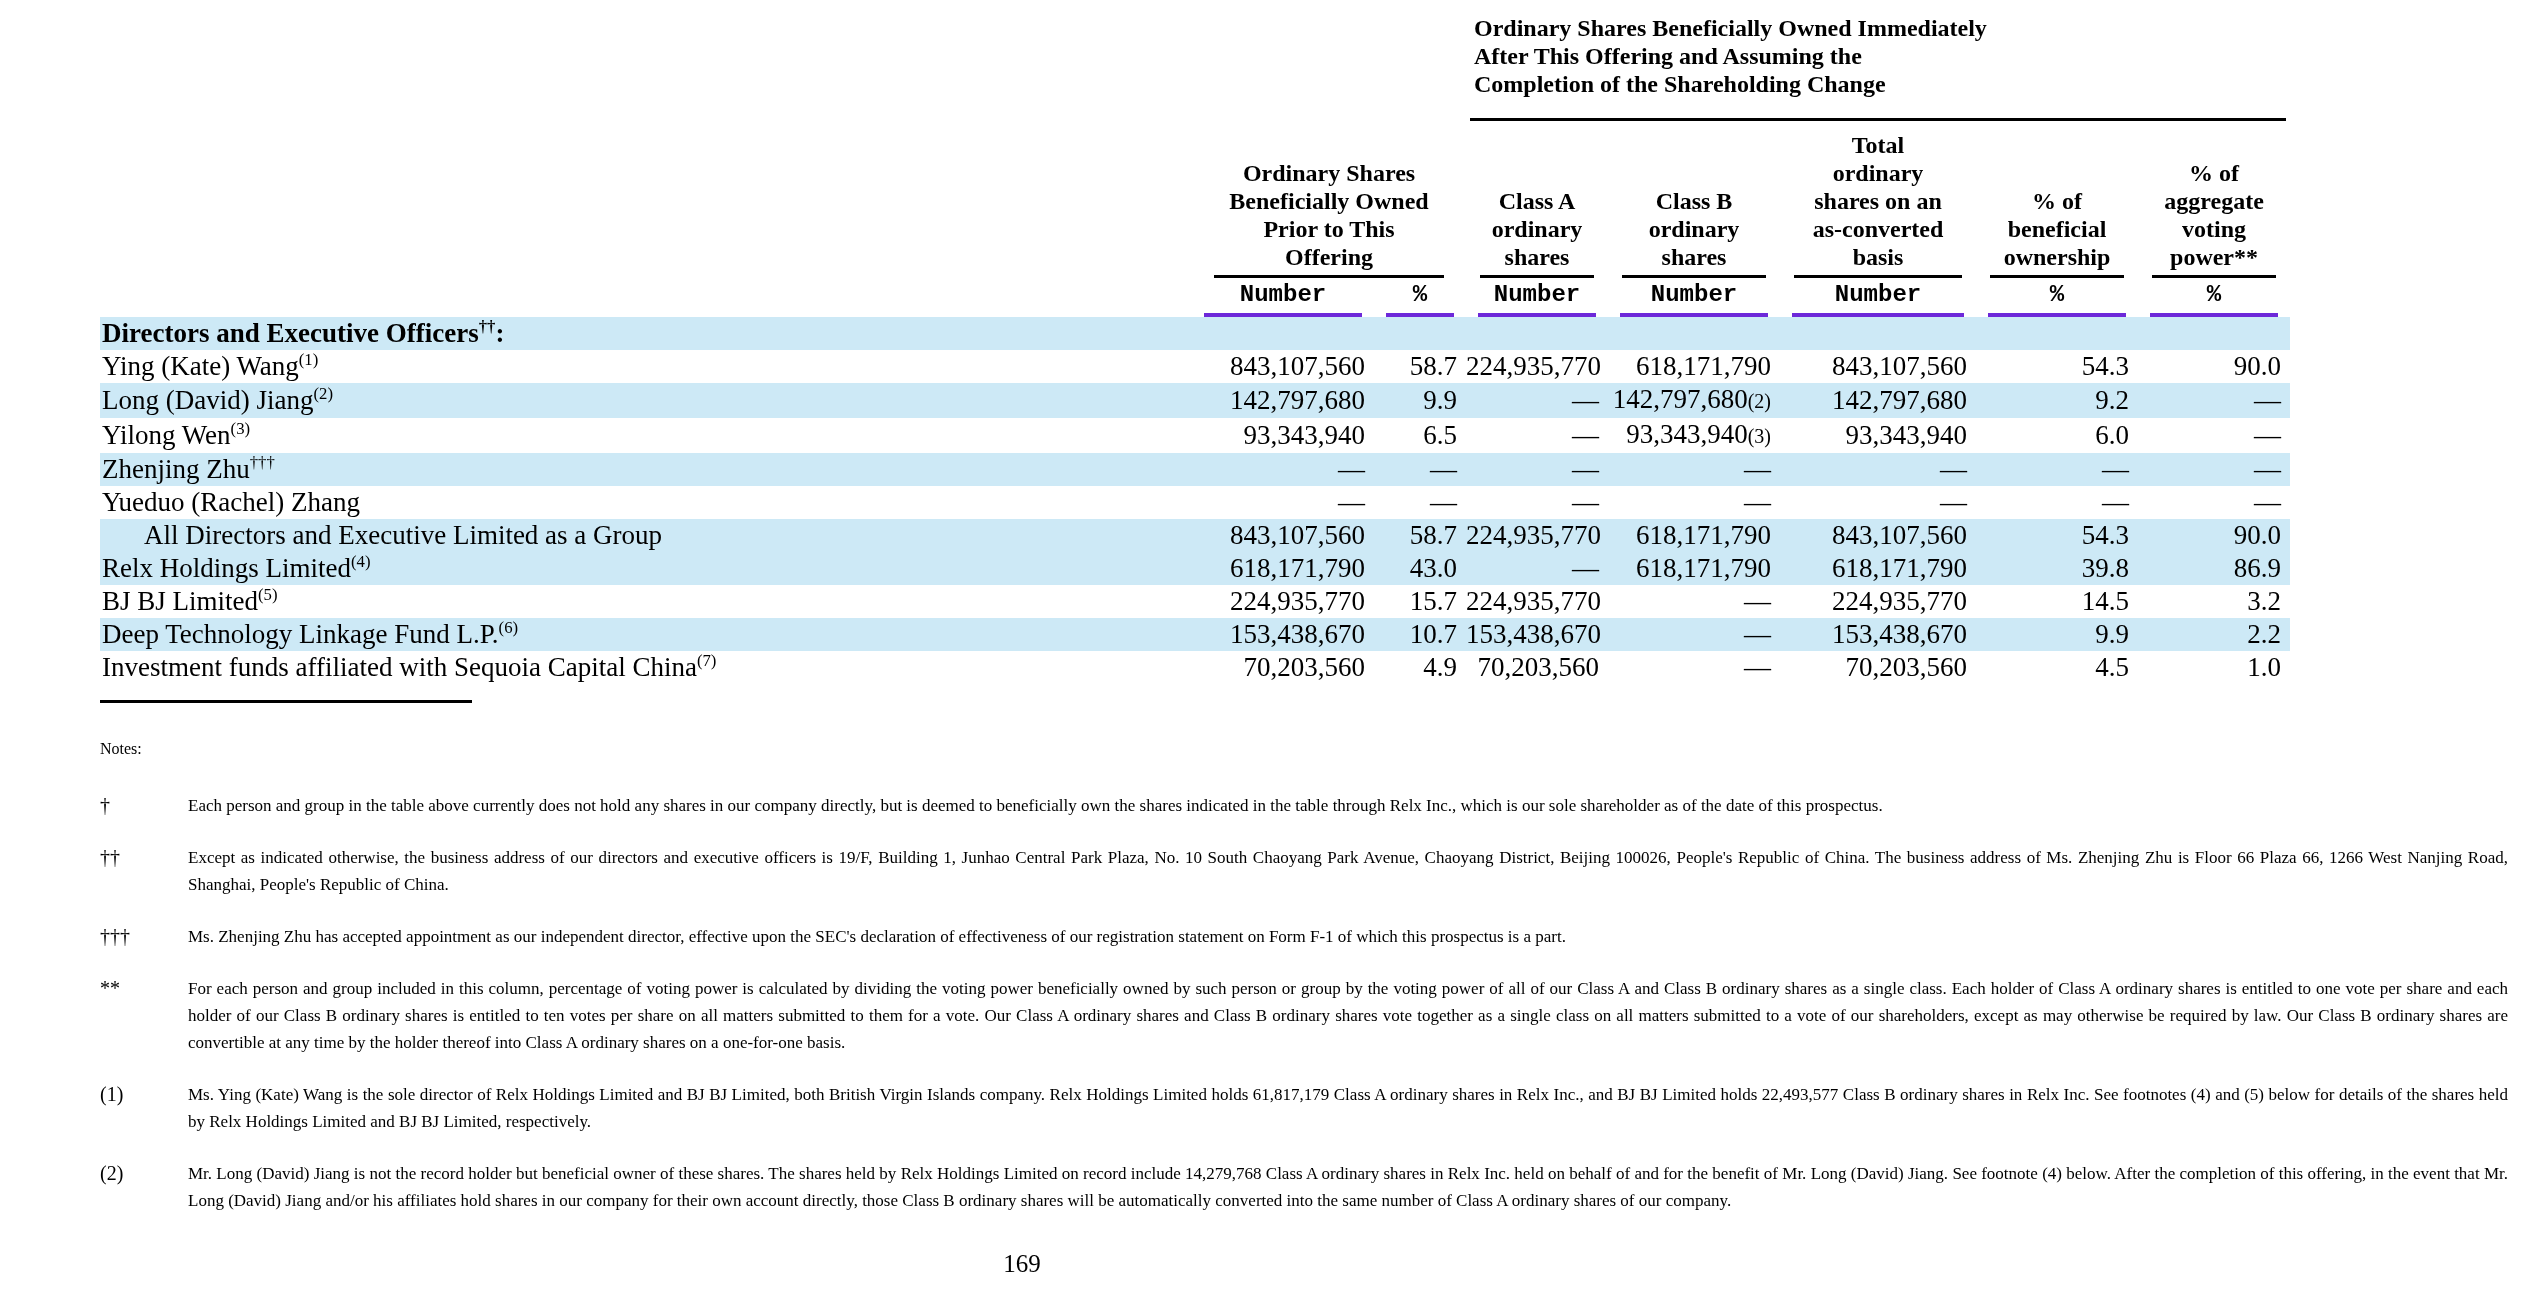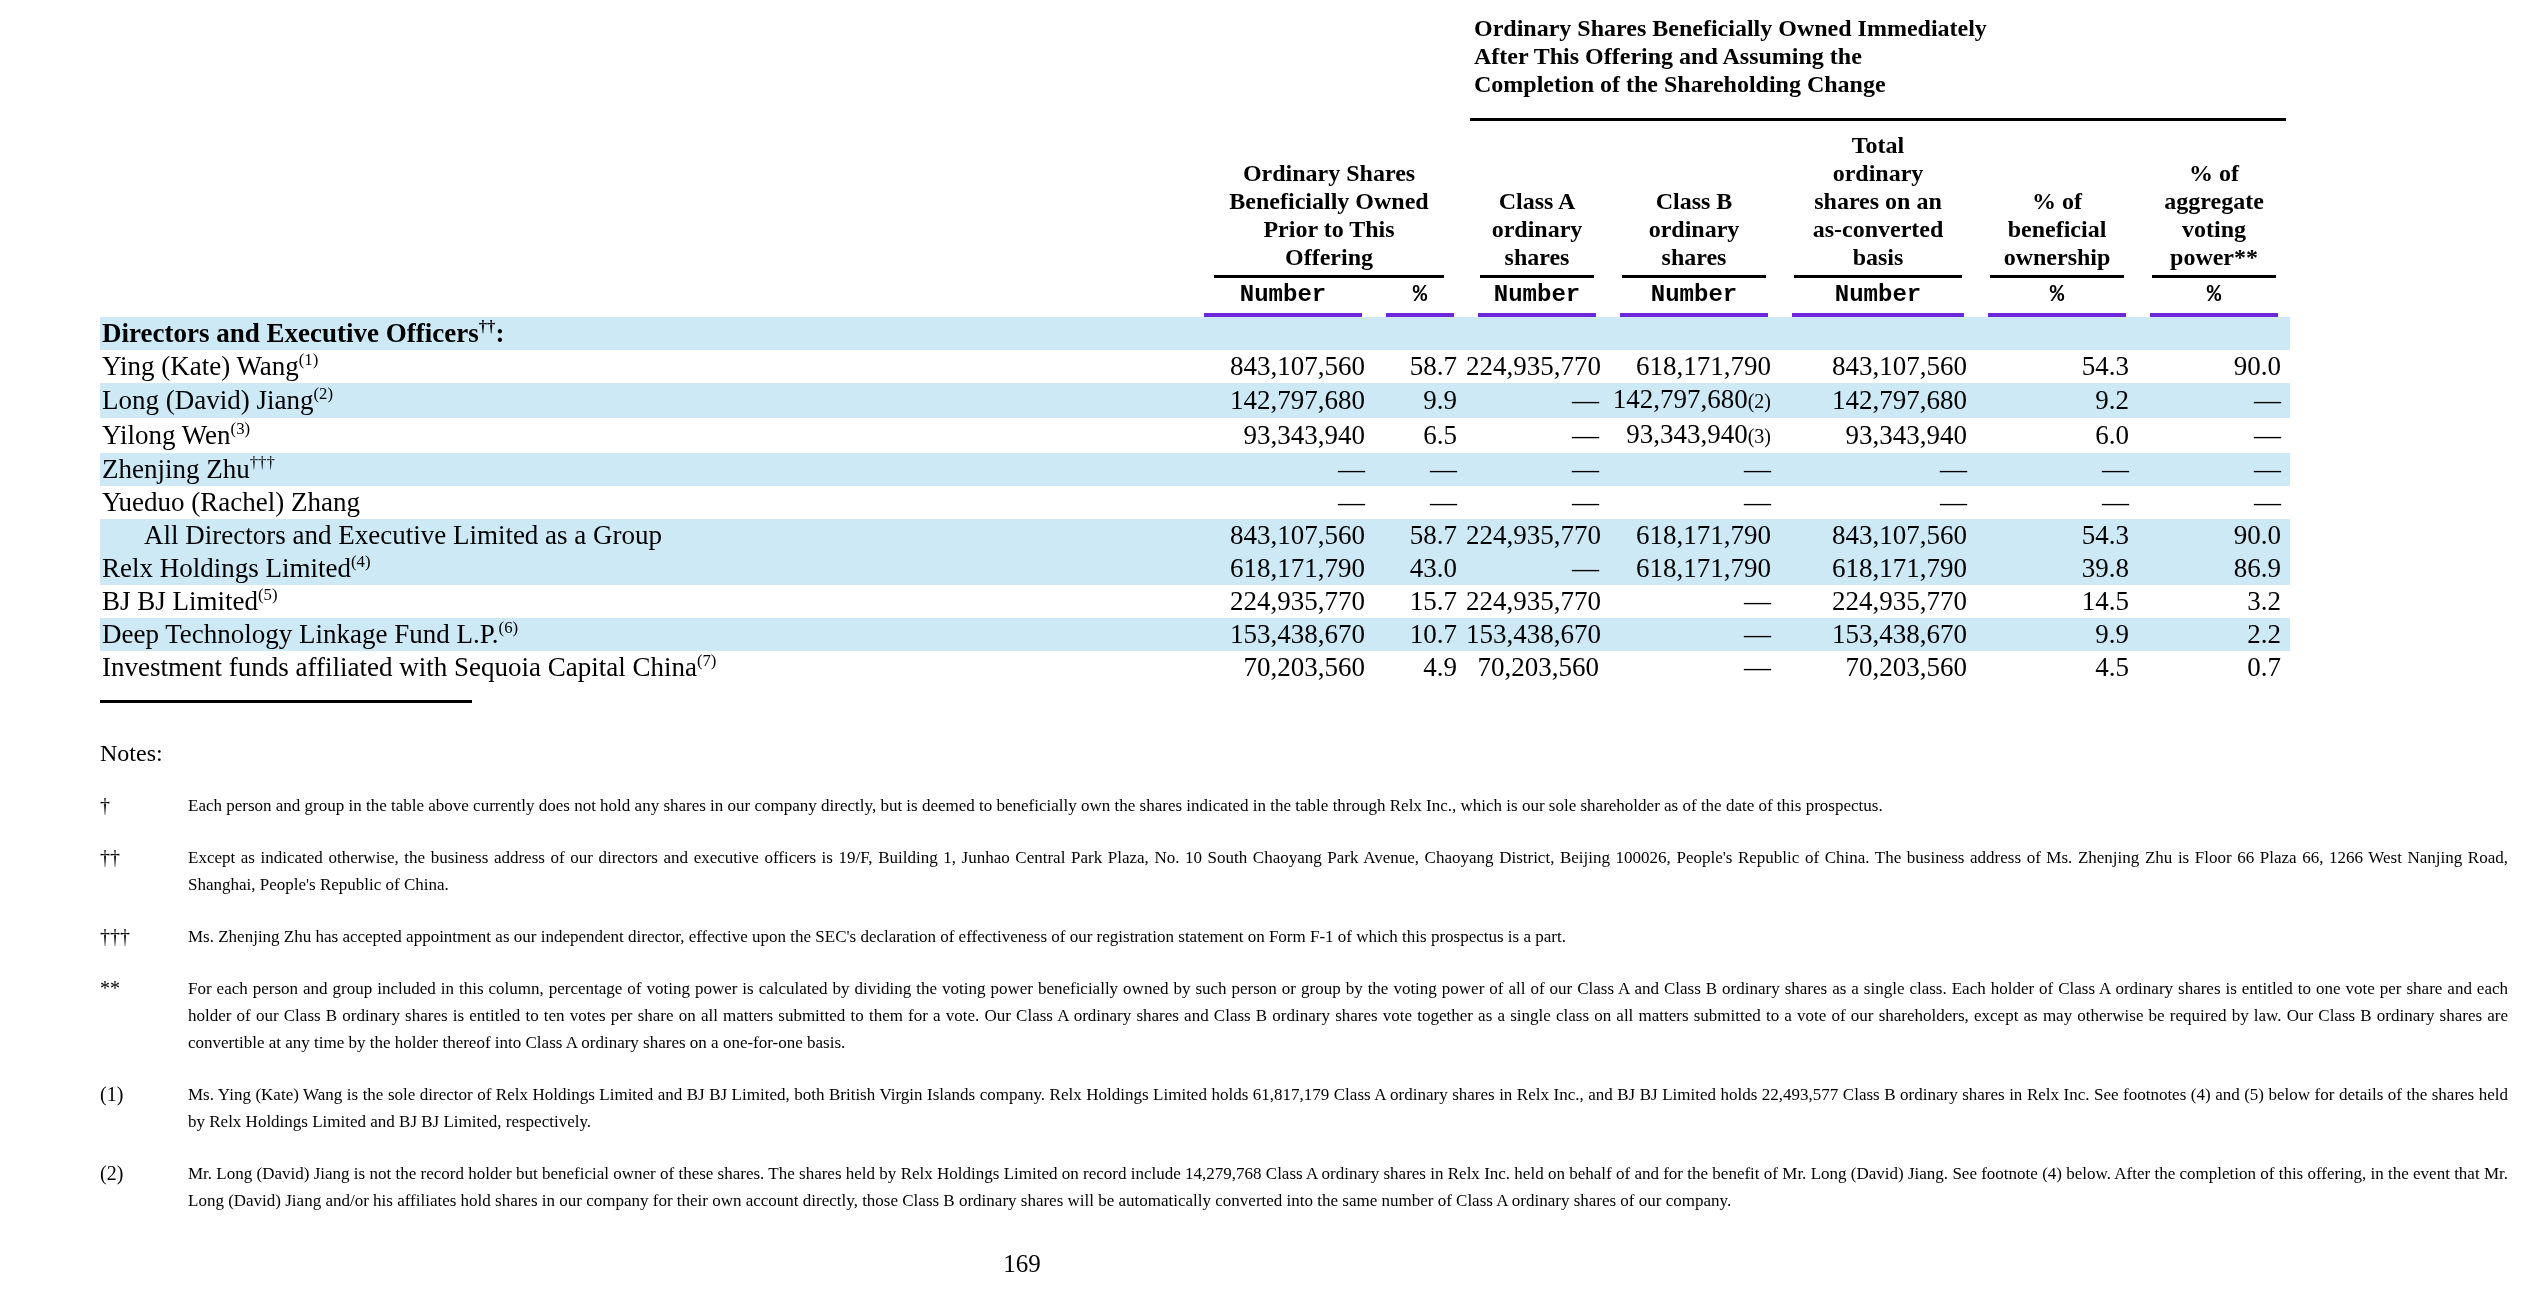--- a/index.html
+++ b/index.html
@@ -42,21 +42,21 @@
   tbody td.num { text-align:right; padding-right:9px; white-space:nowrap; }
   tbody tr.shaded { background:#cde9f6;margin-top:23px; }
   .bold { font-weight:bold; }
   sup { font-size:62%; line-height:0; }
   .fn { font-size:20px; }
 
   .rule {
     position:absolute; left:100px; top:700px; width:372px;
     border-top:3px solid #000;
   }
-  .notes-title { position:absolute; left:100px; top:740px; font-size:24px;text-align:right; }
+  .notes-title { position:absolute; left:100px; top:740px; font-size:16px;text-align:right; }
   .notes { position:absolute; left:100px; top:792px; width:2408px; }
   .note { display:flex; margin-bottom:25px; }
   .note .marker { flex:none; width:88px; font-size:20px; line-height:27px; }
   .note .txt { flex:1; font-size:17px; line-height:27px; text-align:justify; }
 
   .page-num {
     position:absolute; left:0; top:1250px; width:2044px;
     text-align:center; font-size:25px;
   }
 </style>
@@ -250,21 +250,21 @@
           <td class="num">2.2</td>
         </tr>
         <tr>
           <td class="lbl"><span>Investment funds affiliated with Sequoia Capital China</span><sup>(7)</sup></td>
           <td class="num">70,203,560</td>
           <td class="num">4.9</td>
           <td class="num">70,203,560</td>
           <td class="num">—</td>
           <td class="num">70,203,560</td>
           <td class="num">4.5</td>
-          <td class="num">0.7</td>
+          <td class="num">1.0</td>
         </tr>
       </tbody>
   </table>
 
   <div class="rule"></div>
 
   <div class="notes-title">Notes:</div>
   <div class="notes" id="notes">
       <div class="note">
         <div class="marker">†</div>

